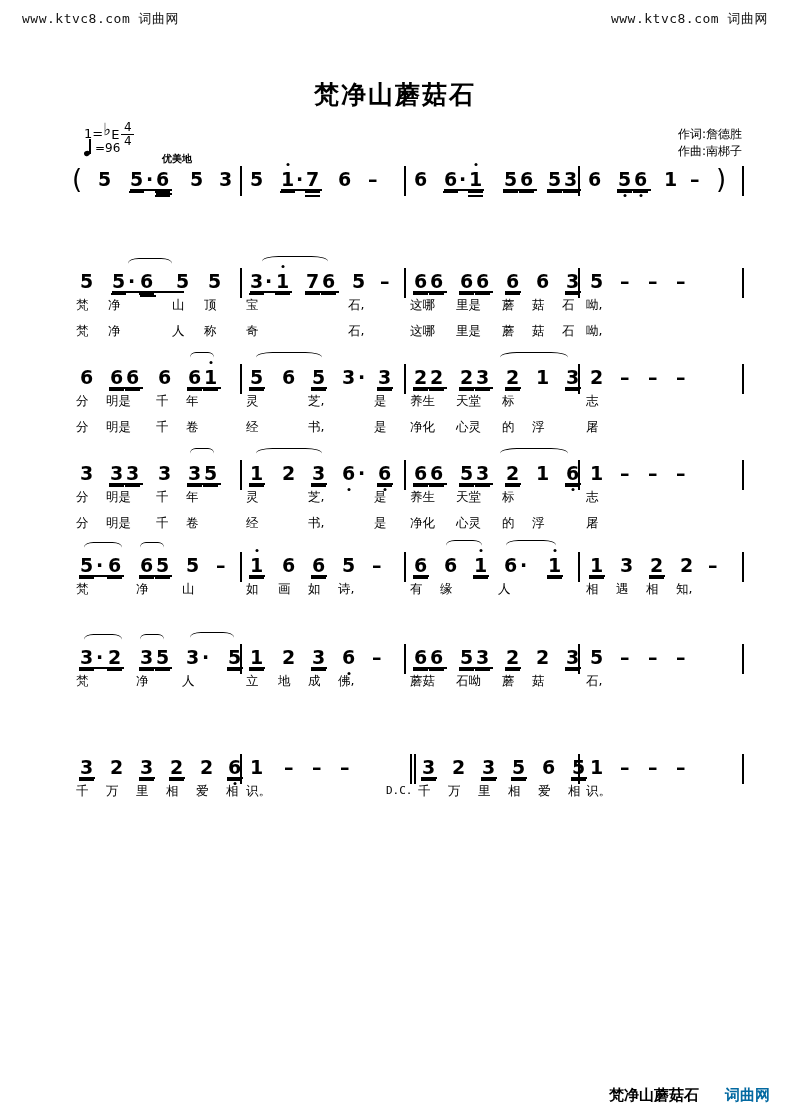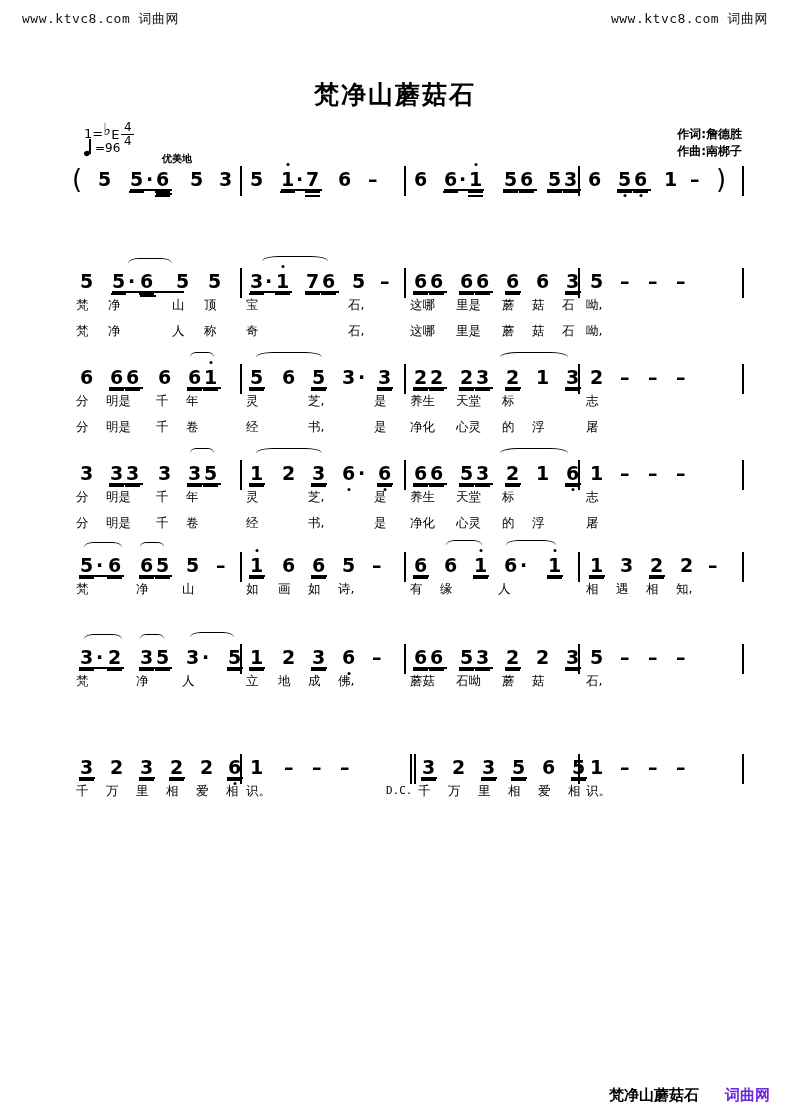--- a/index.html
+++ b/index.html
@@ -17,21 +17,21 @@
   .wm-right{right:22px;}
 
   
   .title{
     position:absolute;top:78px;left:0;width:790px;text-align:center;
     font-size:25px;font-weight:bold;letter-spacing:2px;
     font-family:"DejaVu Sans","Liberation Sans",sans-serif;
   }
 
   
-  .credits{position:absolute;right:48px;top:126px;text-align:left;font-size:12px;line-height:17px;font-weight:bold;}
+  .credits{position:absolute;right:48px;top:126px;text-align:left;font-size:12px;line-height:17px;font-weight:normal;}
 
   
   .keyblock{position:absolute;left:84px;top:124px;font-size:13px;}
   .keyline{display:flex;align-items:flex-start;height:22px;}
   .keyline .eq{font-size:13px;line-height:20px;}
   .flatsym{font-size:17px;line-height:15px;position:relative;top:-2px;}
   .keyname{font-size:13px;line-height:20px;position:relative;top:1px;}
   .timesig{display:inline-block;text-align:center;line-height:11px;font-size:12px;margin-left:2px;position:relative;top:-2px;}
   .timesig .num{display:block;}
   .timesig .bar{display:block;width:13px;height:1px;background:#000;margin:1px auto;}
@@ -71,21 +71,21 @@
   
   .beam{position:absolute;height:1.7px;background:#000;}
 
   
   .lyr{position:absolute;font-size:12.5px;line-height:13px;white-space:nowrap;font-family:"DejaVu Sans","Liberation Sans",sans-serif;}
 
   .dcmark{position:absolute;font-size:11px;font-family:"DejaVu Sans Mono","Liberation Mono",monospace;}
 
   
   .footer{position:absolute;right:20px;bottom:14px;font-size:15px;font-weight:bold;display:flex;align-items:center;gap:26px;}
-  .footer .pink{color:#6d28d9;}
+  .footer .pink{color:#0369a1;}
 </style>
 </head>
 <body>
 
 <div class="wm wm-left">www.ktvc8.com 词曲网</div>
 <div class="wm wm-right">www.ktvc8.com 词曲网</div>
 
 <div class="title">梵净山蘑菇石</div>
 
 <div class="credits">

